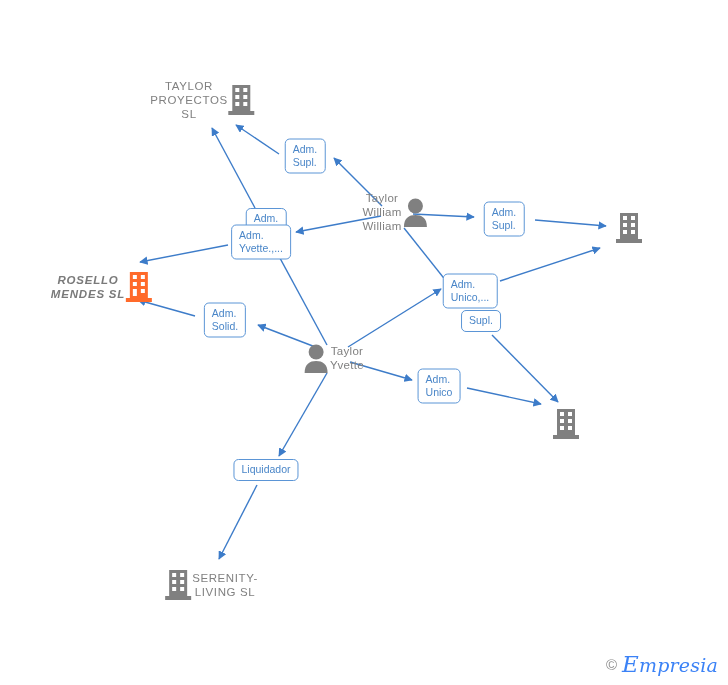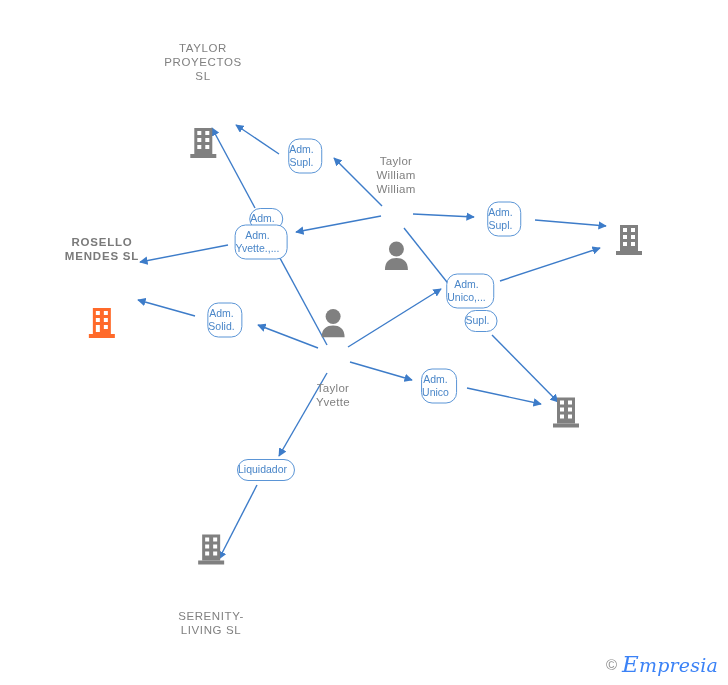--- a/index.html
+++ b/index.html
@@ -29,39 +29,39 @@
   
   .node {
     position: absolute;
     width: 0;
     height: 0;
   }
   .node-inner {
     position: absolute;
     transform: translate(-50%, -50%);
     display: flex;
-    flex-direction: column;
+    flex-direction: row;
     align-items: center;
     white-space: nowrap;
-    gap: 20px;
   }
   .node-label {
     font-size: 11.5px;
     line-height: 14px;
     color: #808080;
     text-align: center;
     letter-spacing: 0.3px;
   }
   .node-label.company {
     letter-spacing: 0.6px;
   }
   .node-label.highlight {
     color: #7a7a7a;
     font-weight: bold;
     letter-spacing: 0.8px;
+    font-style: italic;
   }
 
   
   .bld {
     width: 28px;
     height: 32px;
     position: relative;
   }
   .bld svg { display: block; }
 
@@ -71,27 +71,27 @@
 
   .gap-top { height: 4px; }
   .gap-bot { height: 3px; }
 
   
   .elabel {
     position: absolute;
     transform: translate(-50%, -50%);
     box-sizing: border-box;
     border: 1.4px solid #5b95d6;
-    border-radius: 11px;
+    border-radius: 5px;
     background: #ffffff;
     color: #4a86c8;
     font-size: 10.5px;
     line-height: 13px;
-    text-align: center;
-    padding: 3px 7px 4px 0;
+    text-align: left;
+    padding: 3px 7px 4px 7px;
     white-space: nowrap;
   }
   .elabel span { display: block; }
 
   
   #watermark {
     position: absolute;
     right: 10px;
     bottom: 8px;
     display: flex;

